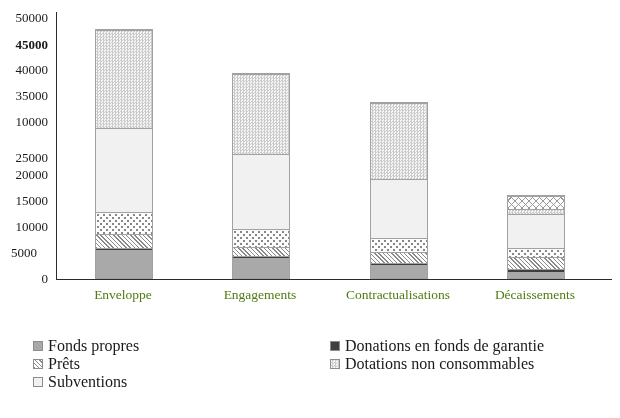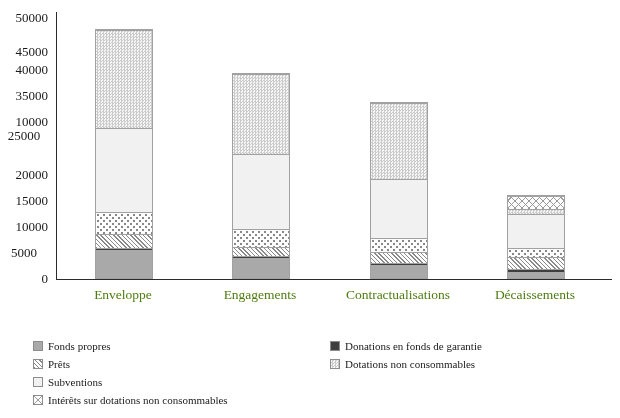--- a/index.html
+++ b/index.html
@@ -19,21 +19,21 @@
   .seg:last-child{border-top:1px solid #a1a1a1;}
   .seg.first{border-top:none;}
 
   .xlabel{position:absolute;top:287px;width:140px;text-align:center;font-size:13.5px;color:#4d7c0f;}
 
   .legend-col{position:absolute;display:flex;flex-direction:column;}
   #legend-col-0{left:33px;top:337px;}
   #legend-col-1{left:330px;top:337px;}
   .legend-item{display:flex;align-items:center;height:18px;}
   .legend-swatch{width:8px;height:8px;border:1px solid #8d8d8d;margin-right:5px;flex:0 0 auto;}
-  .legend-label{font-size:11px;white-space:nowrap;color:#1a1a1a;}
+  .legend-label{font-size:16px;white-space:nowrap;color:#1a1a1a;}
 
   
   .pat-fonds-propres{background:#a9a9a9;}
   .pat-donations{background:#3f3f3f;}
   .pat-prets{background-color:#fdfdfd;
     background-image:repeating-linear-gradient(45deg,#8a8a8a 0,#8a8a8a 1px,transparent 1px,transparent 3px);}
   .pat-avances{background-color:#fdfdfd;
     background-image:radial-gradient(circle at 2px 2px,#878787 0.8px,transparent 1.5px),
                      radial-gradient(circle at 5px 5px,#878787 0.8px,transparent 1.5px);
     background-size:6px 6px;}
@@ -50,25 +50,25 @@
 
 <div id="chart">
   <div id="y-axis-line" class="axis-line"></div>
   <div id="x-axis-line" class="axis-line"></div>
   <div id="yticks">
       <div class="ytick" style="top: 271px;">0</div>
       <div class="ytick" style="top: 244.9px; text-align: center;">5000</div>
       <div class="ytick" style="top: 218.8px;">10000</div>
       <div class="ytick" style="top: 192.7px;">15000</div>
       <div class="ytick" style="top: 166.6px;">20000</div>
-      <div class="ytick" style="top: 128px; text-align: center;">25000</div>
+      <div class="ytick" style="top: 150px;">25000</div>
       <div class="ytick" style="top: 114.4px;">10000</div>
       <div class="ytick" style="top: 88.3px;">35000</div>
       <div class="ytick" style="top: 62.2px;">40000</div>
-      <div class="ytick" style="top: 44px;">45000</div>
+      <div class="ytick" style="top: 37px; font-weight: bold;">45000</div>
       <div class="ytick" style="top: 10px;">50000</div>
     </div>
   <div id="bars">
       <div class="bar" style="left: 95px;">
         <div class="seg pat-fonds-propres first" style="height: 27.67px;"></div>
         <div class="seg pat-donations" style="height: 2.61px;"></div>
         <div class="seg pat-prets" style="height: 14.09px;"></div>
         <div class="seg pat-avances" style="height: 21.4px;"></div>
         <div class="seg pat-subventions" style="height: 84.04px;"></div>
         <div class="seg pat-dotations" style="height: 98.14px;"></div>
@@ -112,24 +112,20 @@
           <span class="legend-label">Fonds propres</span>
         </div>
         <div class="legend-item">
           <span class="legend-swatch pat-prets"></span>
           <span class="legend-label">Prêts</span>
         </div>
         <div class="legend-item">
           <span class="legend-swatch pat-subventions"></span>
           <span class="legend-label">Subventions</span>
         </div>
-        <div class="legend-item">
-          <span class="legend-swatch pat-interets"></span>
-          <span class="legend-label">Intérêts sur dotations non consommables</span>
-        </div>
       </div>
       <div class="legend-col" id="legend-col-1">
         <div class="legend-item">
           <span class="legend-swatch pat-donations"></span>
           <span class="legend-label">Donations en fonds de garantie</span>
         </div>
         <div class="legend-item">
           <span class="legend-swatch pat-dotations"></span>
           <span class="legend-label">Dotations non consommables</span>
         </div>

